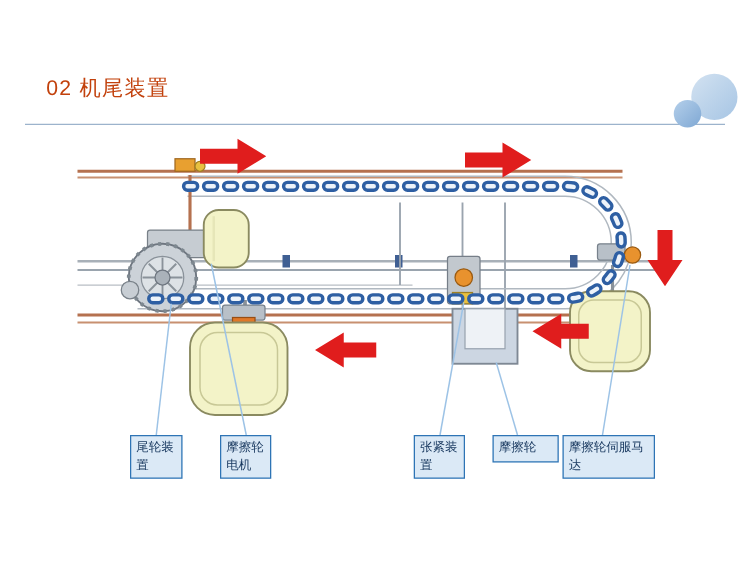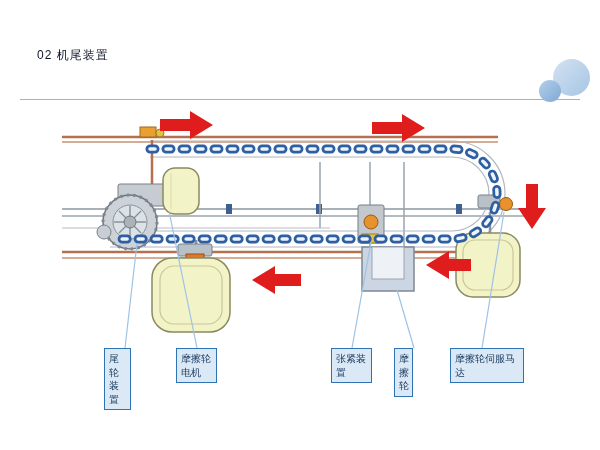--- a/index.html
+++ b/index.html
@@ -1,21 +1,21 @@
 <!DOCTYPE html>
 <html><head>
 <meta charset="utf-8">
 <style>
   html,body{margin:0;padding:0;background:#e8e8e8;}
   .slide{
     position:relative;width:600px;height:450px;background:#ffffff;
     overflow:hidden;font-family:"Liberation Sans","DejaVu Sans",sans-serif;
   }
   .slide-title{
-    position:absolute;left:37px;top:47px;font-size:12px;color:#0f172a;
+    position:absolute;left:37px;top:59px;font-size:17px;color:#c2410c;
     letter-spacing:1px;white-space:nowrap;
   }
   .title-divider{
     position:absolute;left:20px;top:99px;width:560px;height:1px;background:#9cb3cc;
   }
   .decor-circle-large{
     position:absolute;left:553px;top:59px;width:37px;height:37px;border-radius:50%;
     background:linear-gradient(135deg,#d3e2f1,#a6c5e4);
   }
   .decor-circle-small{
@@ -122,29 +122,29 @@
 
     <g stroke="#9dc3e6" stroke-width="1.2">
       <line x1="125" y1="348" x2="137" y2="243"></line>
       <line x1="197" y1="348" x2="169" y2="211"></line>
       <line x1="352" y1="348" x2="371" y2="242"></line>
       <line x1="414" y1="348" x2="397" y2="290"></line>
       <line x1="482" y1="348" x2="504" y2="212"></line>
     </g>
   </svg>
 
-  <div class="callout" style="left:104px;width:27px;">
+  <div class="callout" style="left:104px;width:42px;">
     <span>尾轮装置</span>
   </div>
   <div class="callout" style="left:331px;width:41px;">
     <span>张紧装置</span>
   </div>
   <div class="callout" style="left:176px;width:41px;">
     <span>摩擦轮电机</span>
   </div>
-  <div class="callout" style="left:394px;width:19px;">
+  <div class="callout" style="left:394px;width:53px;">
     <span>摩擦轮</span>
   </div>
   <div class="callout" style="left:450px;width:74px;">
     <span>摩擦轮伺服马达</span>
   </div>
 
 </div>
 
 </body></html>

